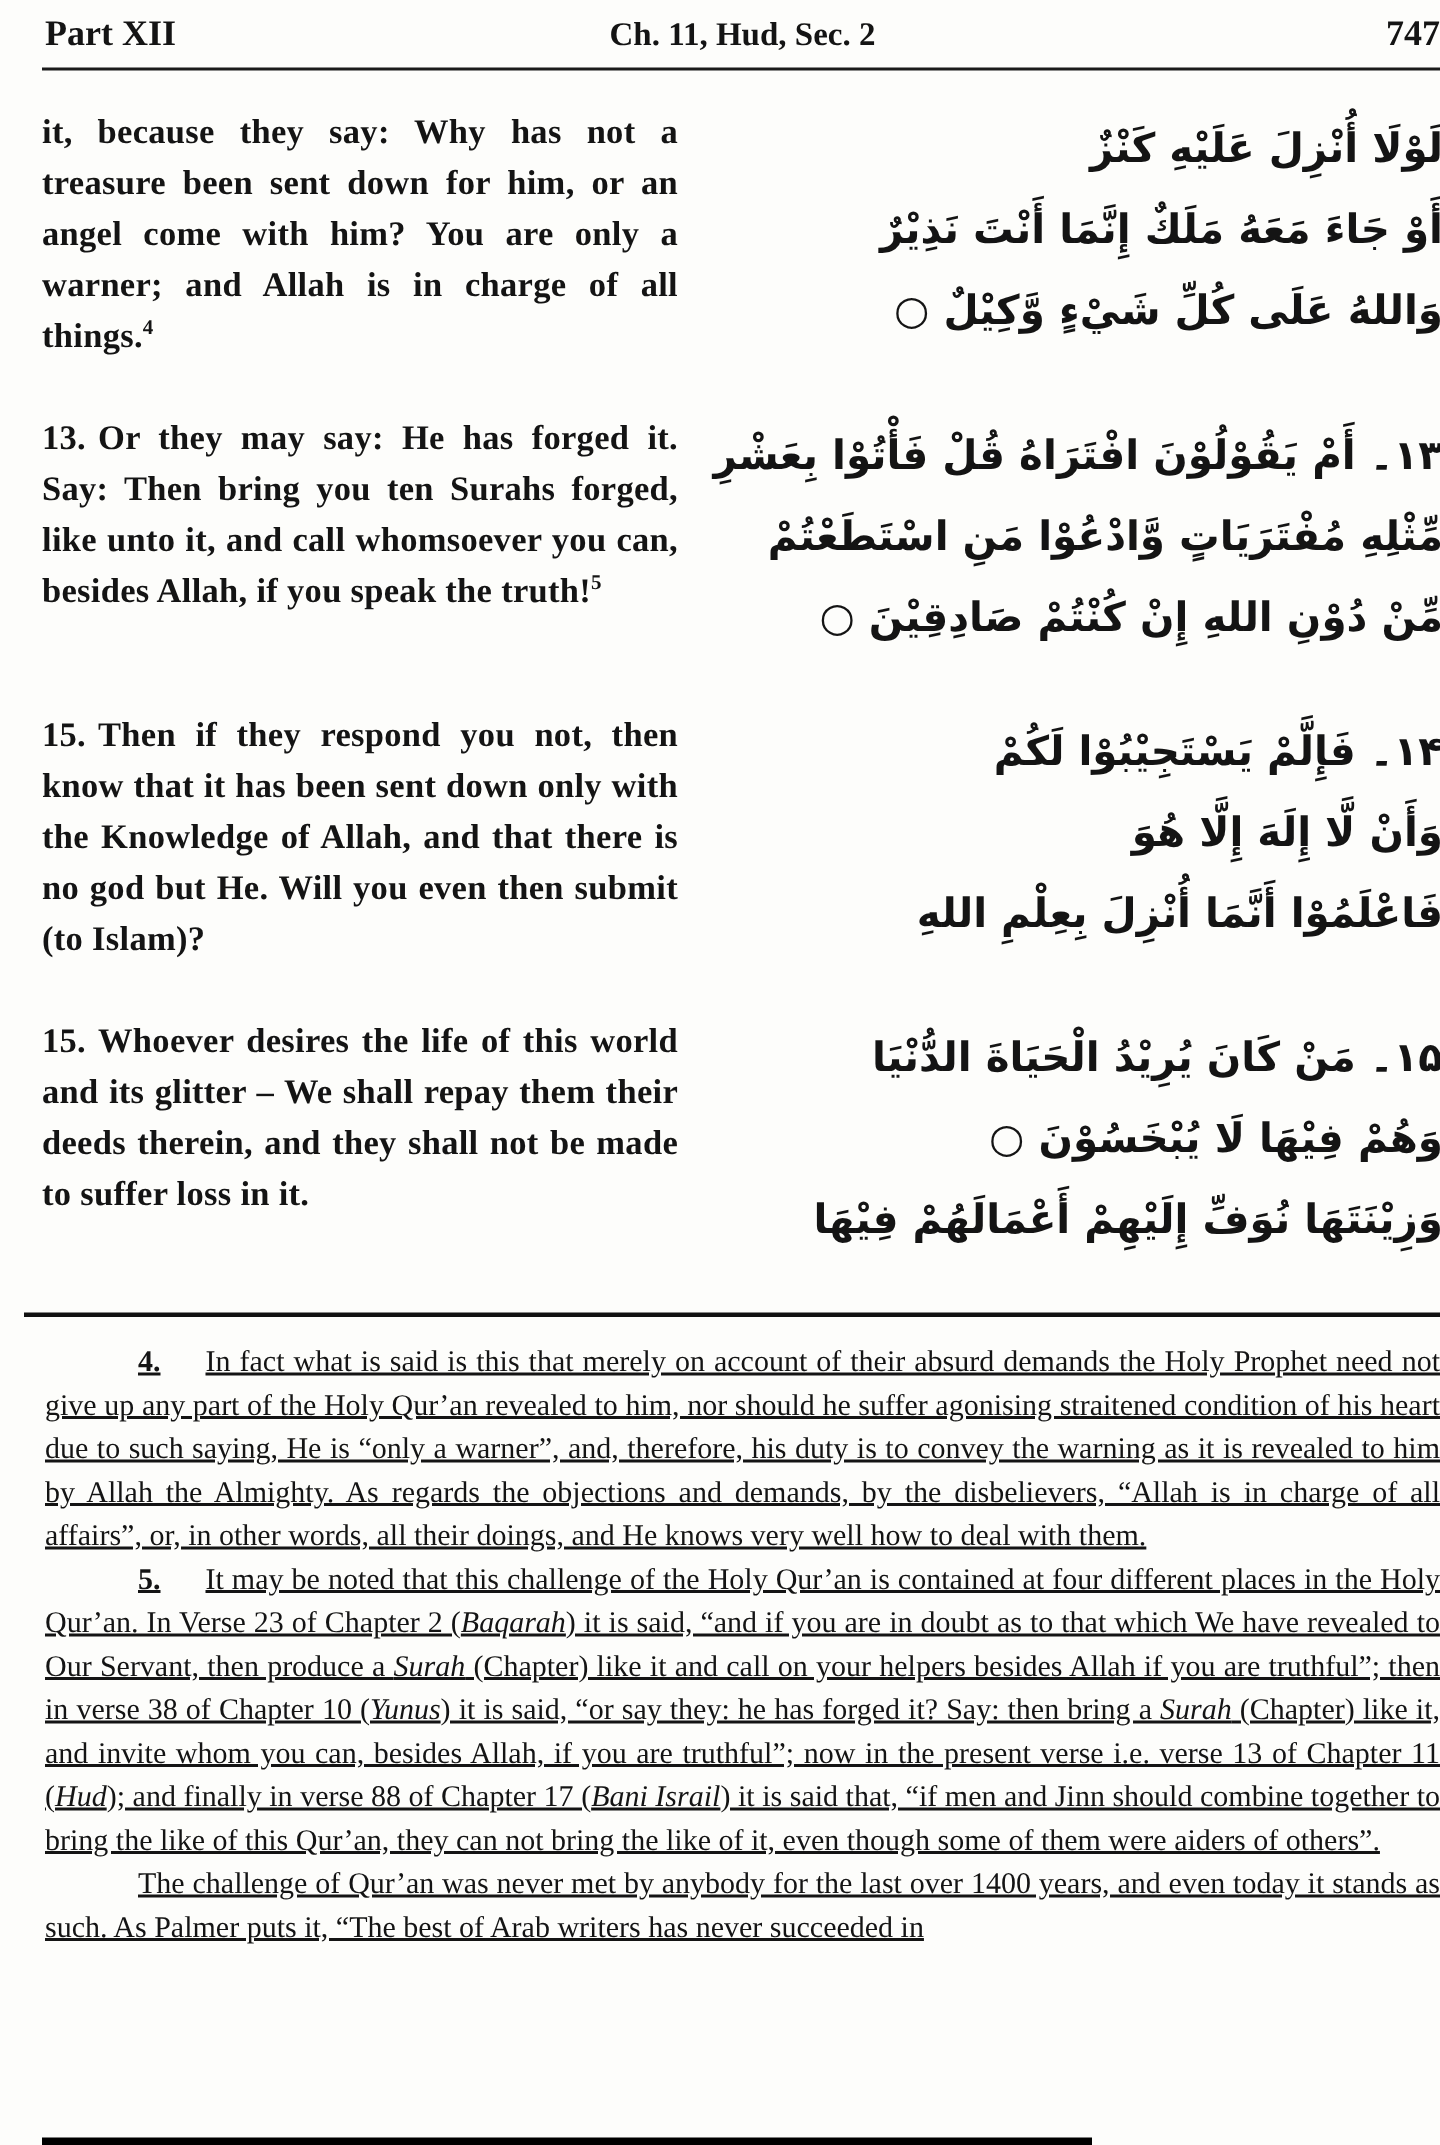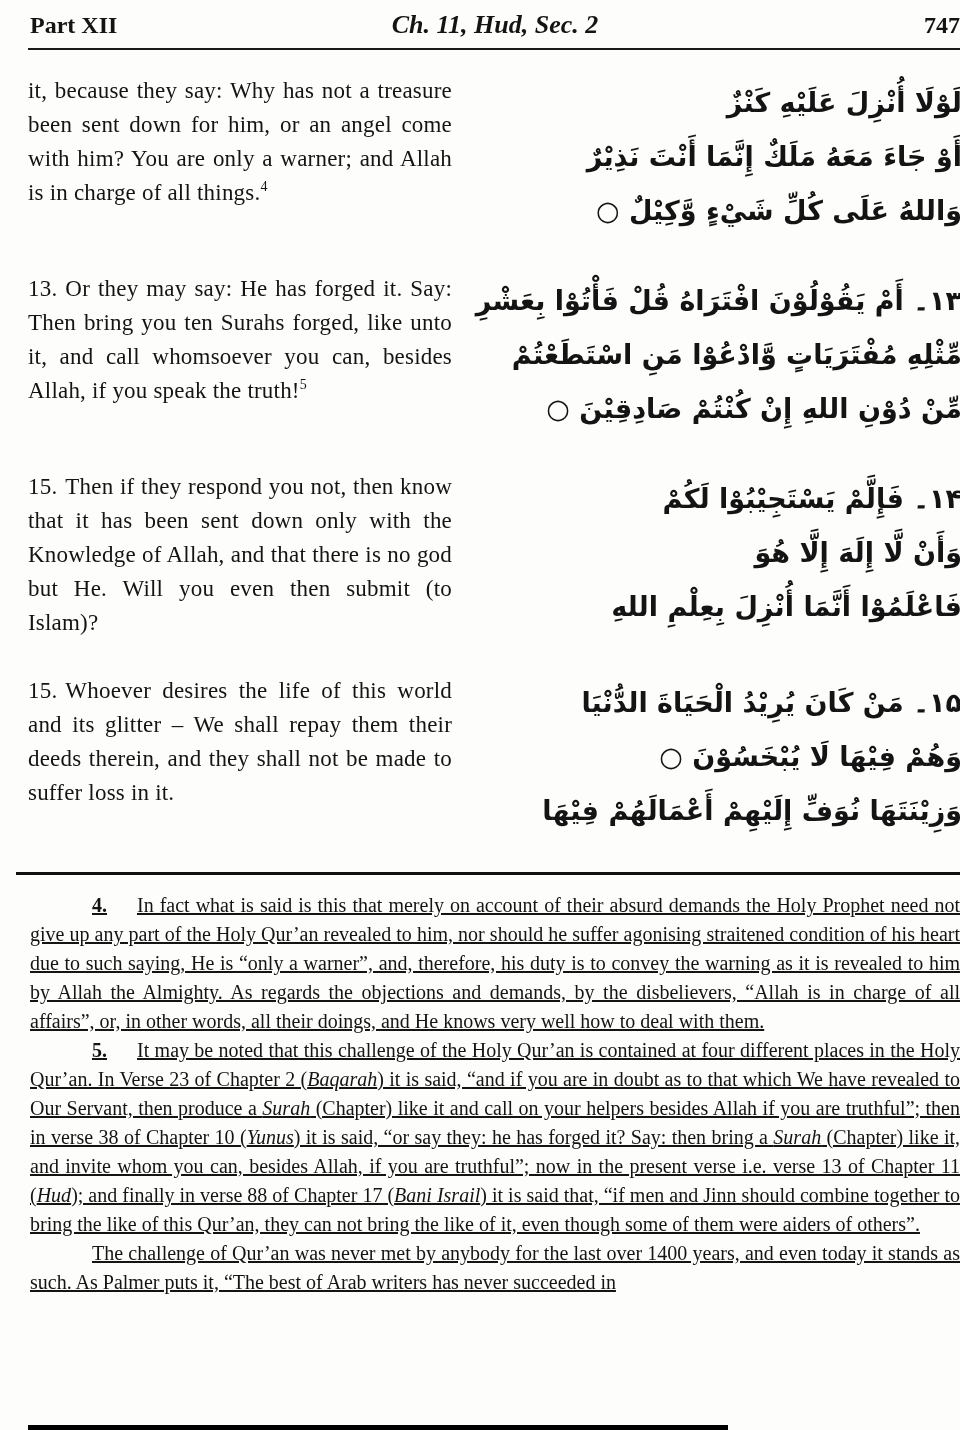--- a/index.html
+++ b/index.html
@@ -18,29 +18,29 @@
   .page-header {
     display:grid;
     grid-template-columns:1fr auto 1fr;
     align-items:baseline;
     font-size:24px;
     font-weight:bold;
     padding:2px 2px 8px 2px;
     border-bottom:2px solid #1b1b1b;
   }
   .hdr-left  { text-align:left; }
-  .hdr-center{ font-style:italic; font-size:26px; }
+  .hdr-center{ font-size:22px; }
   .hdr-right { text-align:right; }
 
   
   .verses { padding-top:24px; }
   .verse-row { display:flex; justify-content:space-between; margin-bottom:34px; }
   .en {
     width:424px;
-    font-weight:normal;
+    font-weight:bold;
     font-size:23px;
     line-height:34px;
     text-align:justify;
     letter-spacing:0.2px;
   }
   .en .vnum:not(:empty){ margin-right:8px; }
   .en sup { font-size:14px; line-height:0; vertical-align:super; }
   .ar {
     width:492px;
     direction:rtl;

